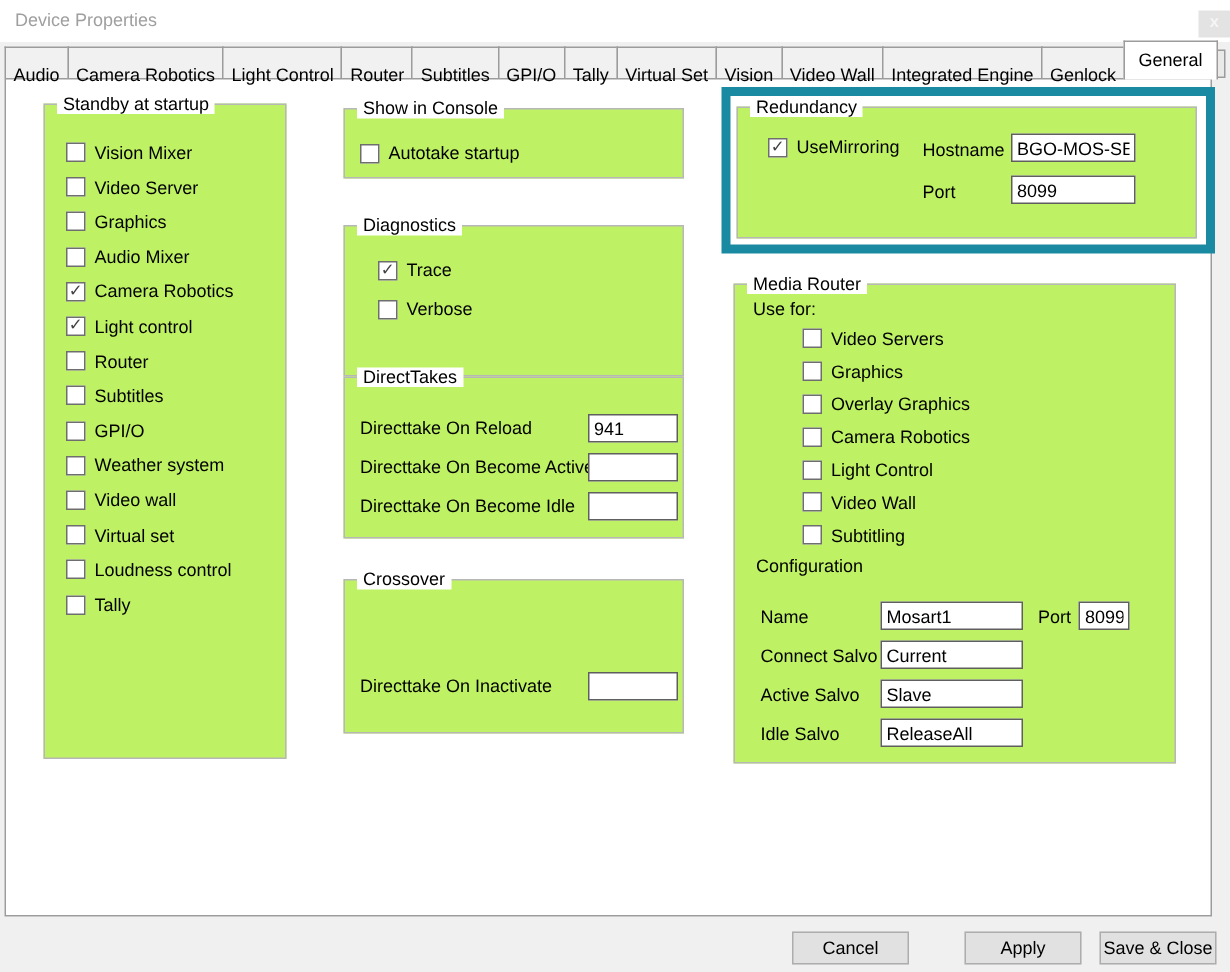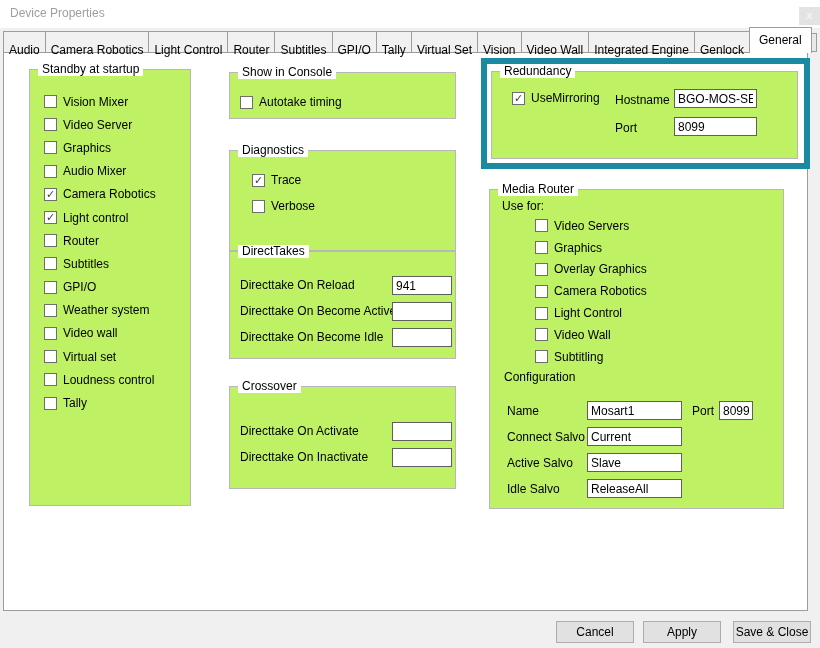--- a/index.html
+++ b/index.html
@@ -158,21 +158,21 @@
           <span class="cb-label">Tally</span>
         </div>
     </div>
   </div>
 
   <div class="groupbox" style="left:225px; top:19px; width:227px; height:47px;">
     <span class="gb-label">Show in Console</span>
     <div class="console-rows">
       <div class="cb-row">
           <span class="cb"></span>
-          <span class="cb-label">Autotake timing</span>
+          <span class="cb-label">Autotake startup</span>
         </div>
     </div>
   </div>
 
   <div class="groupbox" style="left:225px; top:97px; width:227px; height:101px;">
     <span class="gb-label">Diagnostics</span>
     <div class="diag-rows">
       <div class="cb-row">
           <span class="cb checked">✓</span>
           <span class="cb-label">Trace</span>
@@ -195,24 +195,20 @@
       <input class="txt" style="left: 162px; top: 1px; width: 60px;" value="">
     </div>
     <div class="fld-row" style="top:75px;">
       <span class="fld-label">Directtake On Become Idle</span>
       <input class="txt" style="left: 162px; top: 1px; width: 60px;" value="">
     </div>
   </div>
 
   <div class="groupbox" style="left:225px; top:333px; width:227px; height:103px;">
     <span class="gb-label">Crossover</span>
-    <div class="fld-row" style="top:34px;">
-      <span class="fld-label">Directtake On Activate</span>
-      <input class="txt" style="left: 162px; top: 1px; width: 60px;" value="">
-    </div>
     <div class="fld-row" style="top:60px;">
       <span class="fld-label">Directtake On Inactivate</span>
       <input class="txt" style="left: 162px; top: 1px; width: 60px;" value="">
     </div>
   </div>
 
   <div class="highlight-box" style="left:477px; top:5px; width:329px; height:111px;"></div>
 
   <div class="groupbox" style="left:487px; top:18px; width:307px; height:88px; z-index:3;">
     <span class="gb-label">Redundancy</span>
@@ -271,15 +267,15 @@
 
     <span class="mr-label" style="left:17px; top:266px;">Active Salvo</span>
     <input class="txt" style="left: 97px; top: 263px; width: 95px;" value="Slave">
 
     <span class="mr-label" style="left:17px; top:292px;">Idle Salvo</span>
     <input class="txt" style="left: 97px; top: 289px; width: 95px;" value="ReleaseAll">
   </div>
 
 </div>
 
-<button class="footer-btn" style="left:528px;margin-left:28px;">Cancel</button>
+<button class="footer-btn" style="left:528px;">Cancel</button>
 <button class="footer-btn" style="left:643px;">Apply</button>
 <button class="footer-btn" style="left:733px;">Save &amp; Close</button>
 
 </body></html>

